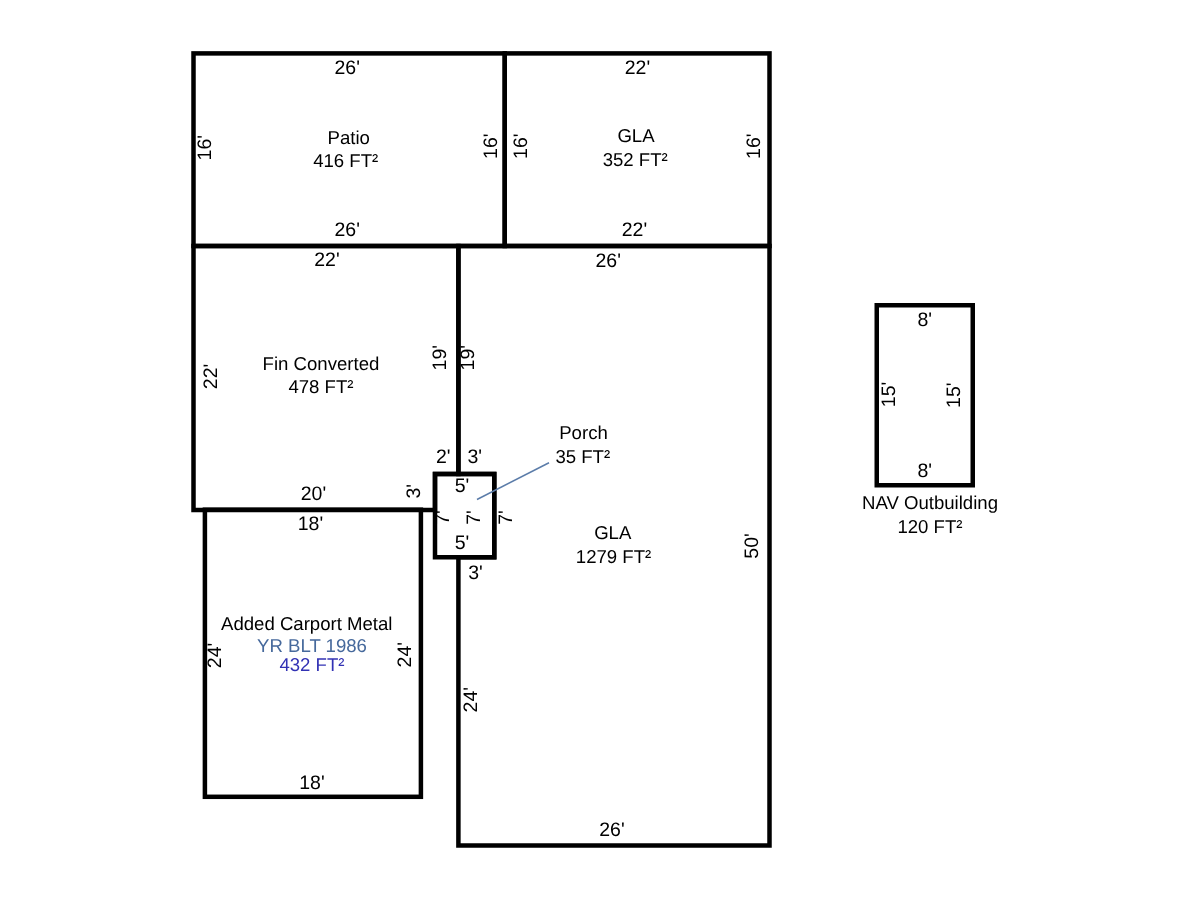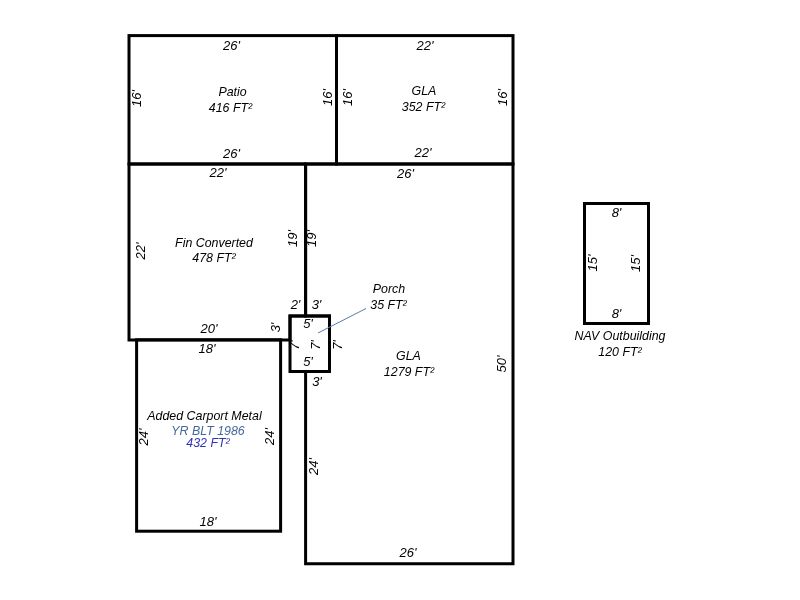--- a/index.html
+++ b/index.html
@@ -1,17 +1,17 @@
 <!DOCTYPE html>
 <html><head>
 <meta charset="utf-8">
 <title>Floor Plan Sketch</title>
 <style>
   html,body{margin:0;padding:0;background:#ffffff;}
-  .page{position:relative;width:800px;height:600px;background:#ffffff;overflow:hidden;font-style:italic;}
+  .page{position:relative;width:800px;height:600px;background:#ffffff;overflow:hidden;}
   svg{position:absolute;left:0;top:0;}
   text{font-family:"Liberation Sans",sans-serif;fill:#000000;}
   .dim{font-size:13px;}
   .room{font-size:12.4px;}
 </style>
 </head>
 <body>
 <div class="page">
 <svg width="800" height="600" viewBox="0 0 800 600">
 

